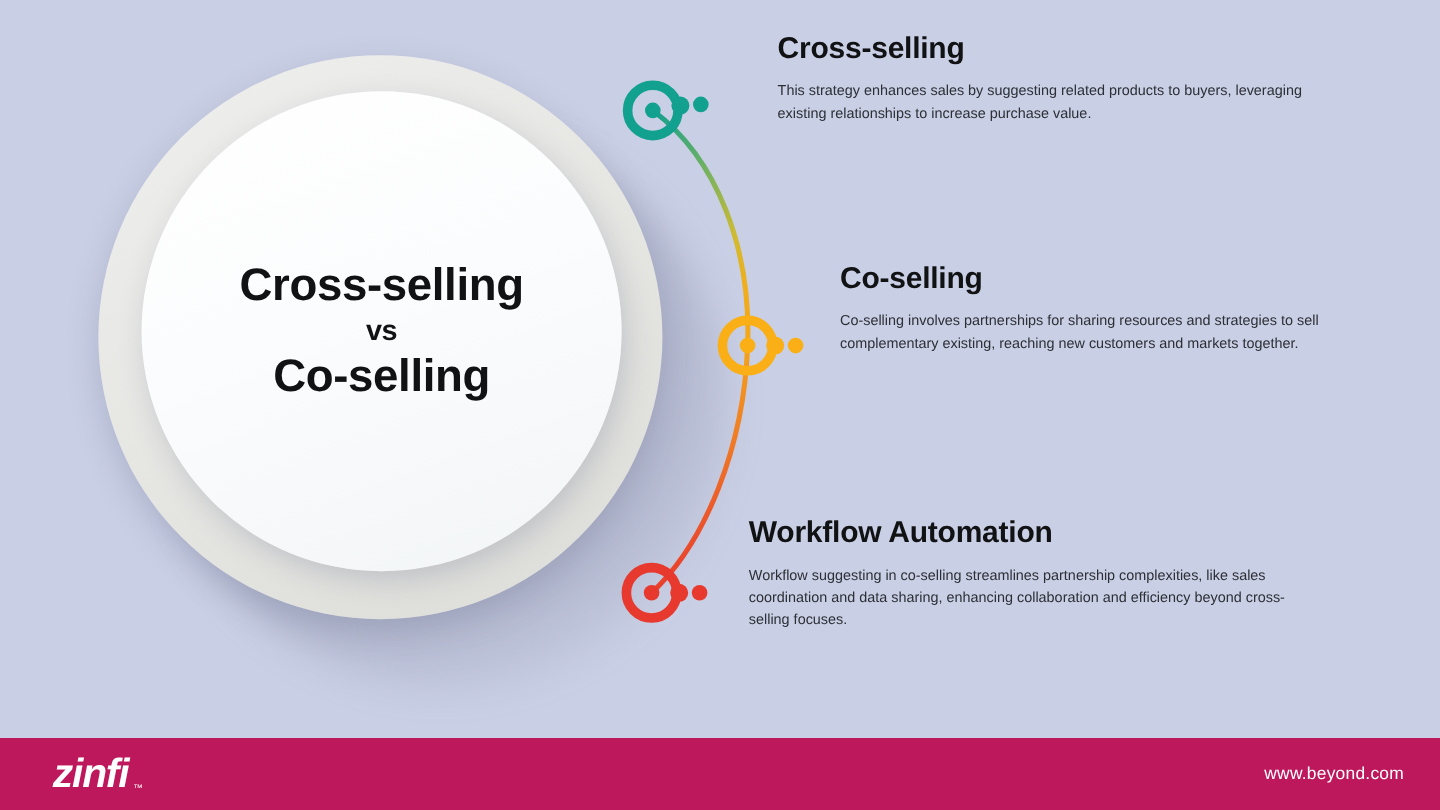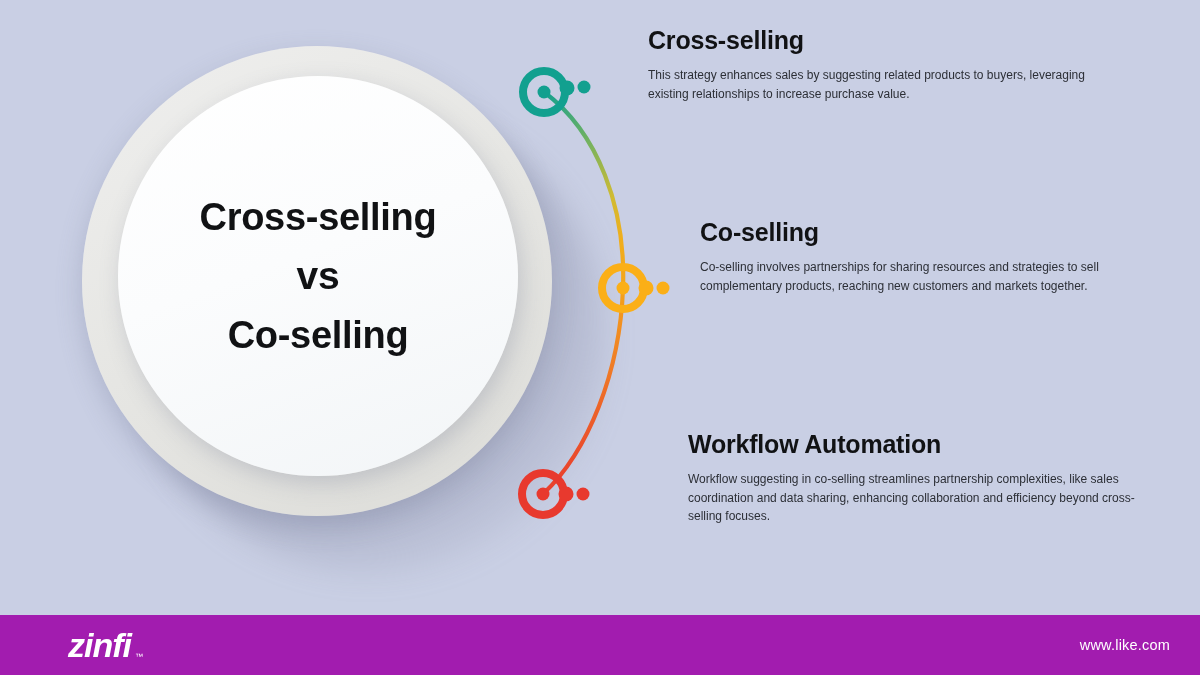--- a/index.html
+++ b/index.html
@@ -78,21 +78,21 @@
 
   .circle-text {
     text-align: center;
     color: #111214;
     font-weight: bold;
     line-height: 1.16;
     letter-spacing: -0.3px;
     user-select: none;
   }
   .circle-text .big   { font-size: 38px; display: block; }
-  .circle-text .small { font-size: 39px; display: block; margin: 14px 0; }
+  .circle-text .small { font-size: 24px; display: block; margin: 2px 0; }
 
   
   .connector {
     position: absolute;
     left: 480px;
     top: 0;
     width: 230px;
     height: 615px;
     pointer-events: none;
   }
@@ -111,34 +111,34 @@
   }
 
   .block-body {
     color: #2c2f36;
     font-size: 12px;
     line-height: 1.55;
   }
 
   #block-0 { left: 648px; top: 26px;  width: 470px; }
   #block-1 { left: 700px; top: 218px; width: 430px; }
-  #block-2 { left: 688px; top: 430px; width: 470px; }
+  #block-2 { left: 624px; top: 430px; width: 470px; }
 
   
   .footer {
     position: absolute;
     left: 0;
     top: 615px;
     width: 1200px;
     height: 60px;
-    background: #a21caf;
+    background: #be185d;
     display: flex;
     align-items: center;
     justify-content: space-between;
-    padding: 0 30px 0 68px;
+    padding: 0 30px 0 44px;
   }
 
   .logo {
     position: relative;
     color: #ffffff;
     font-size: 34px;
     font-weight: bold;
     font-style: italic;
     letter-spacing: -1px;
     line-height: 1;
@@ -217,30 +217,30 @@
 
   <div class="blocks">
 
     <div class="block" id="block-0">
       <div class="block-title">Cross-selling</div>
       <div class="block-body">This strategy enhances sales by suggesting related products to buyers, leveraging existing relationships to increase purchase value.</div>
     </div>
 
     <div class="block" id="block-1">
       <div class="block-title">Co-selling</div>
-      <div class="block-body">Co-selling involves partnerships for sharing resources and strategies to sell complementary products, reaching new customers and markets together.</div>
+      <div class="block-body">Co-selling involves partnerships for sharing resources and strategies to sell complementary existing, reaching new customers and markets together.</div>
     </div>
 
     <div class="block" id="block-2">
       <div class="block-title">Workflow Automation</div>
       <div class="block-body">Workflow suggesting in co-selling streamlines partnership complexities, like sales coordination and data sharing, enhancing collaboration and efficiency beyond cross-selling focuses.</div>
     </div>
 
   </div>
 
   <div class="footer">
     <div class="logo">
       <span>zinfi</span><span class="tm">™</span>
     </div>
-    <div class="footer-url">www.like.com</div>
+    <div class="footer-url">www.beyond.com</div>
   </div>
 
 </div>
 
 </body></html>

